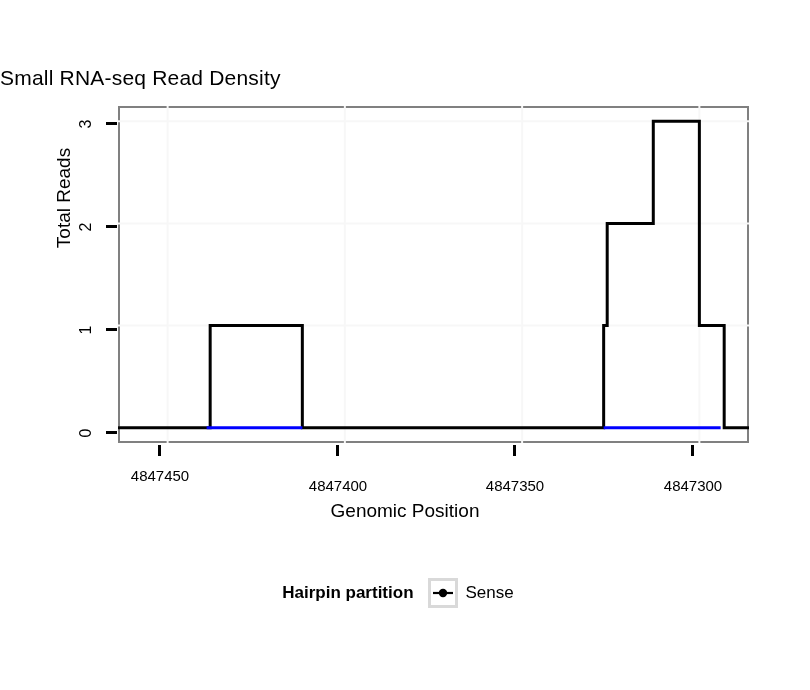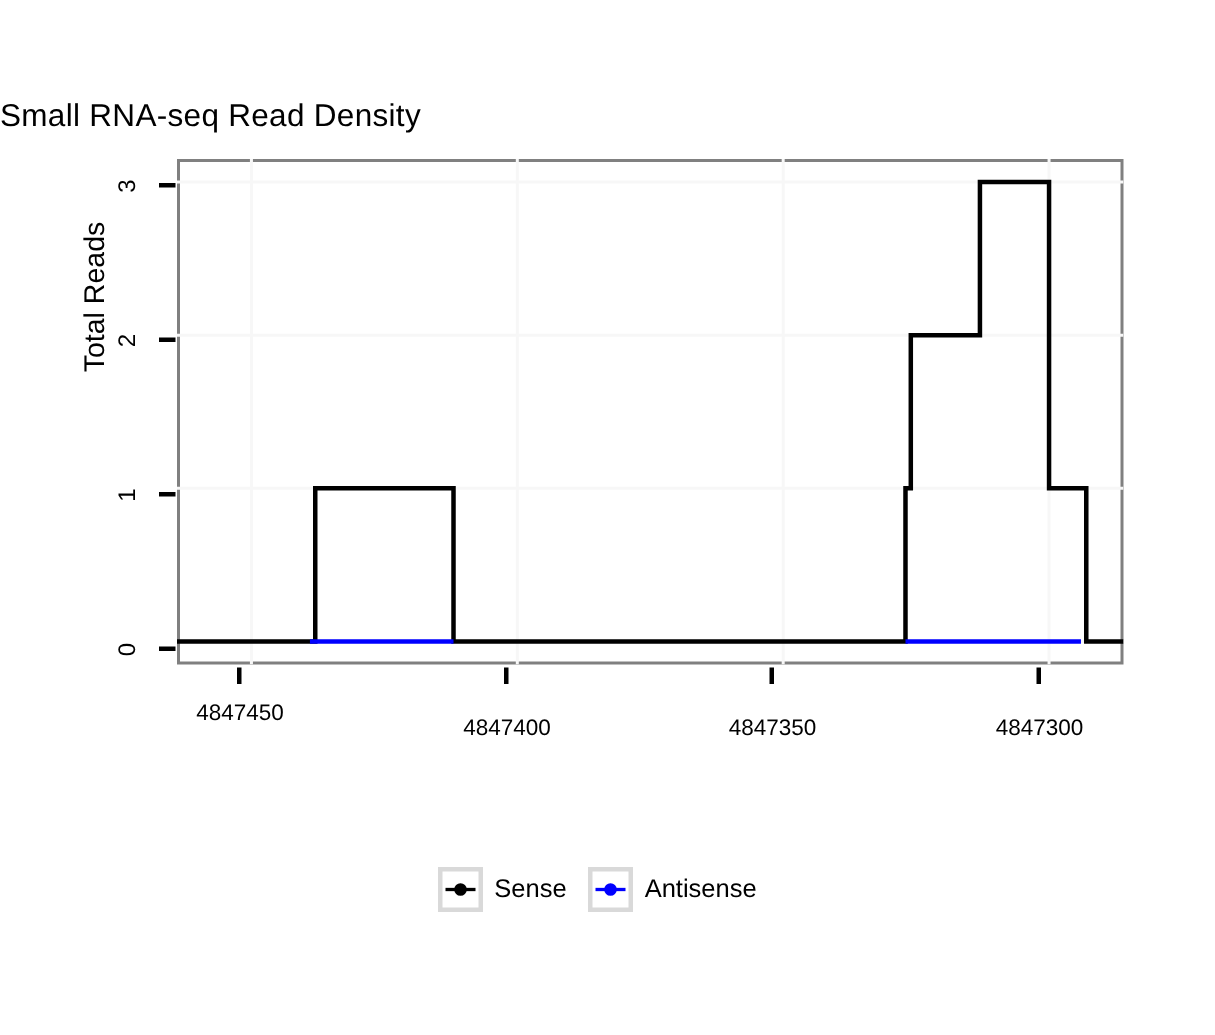--- a/index.html
+++ b/index.html
@@ -158,20 +158,21 @@
   <div class="tick-mark-x" style="left:158px; top:445px;"></div>
   <div class="tick-mark-x" style="left:336px; top:445px;"></div>
   <div class="tick-mark-x" style="left:513px; top:445px;"></div>
   <div class="tick-mark-x" style="left:691px; top:445px;"></div>
 
   <div class="xtick-label" style="left:160px; top:467px;">4847450</div>
   <div class="xtick-label" style="left:338px; top:477px;">4847400</div>
   <div class="xtick-label" style="left:515px; top:477px;">4847350</div>
   <div class="xtick-label" style="left:693px; top:477px;">4847300</div>
 
+  <div class="x-axis-title">Genomic Position</div>
 
   <div class="panel-wrap">
     <div class="panel-border"></div>
     <svg class="plot-svg" id="plot-svg" width="631" height="337">
       <g id="gridlines">
           <line x1="0" x2="631" y1="321.6818181818182" y2="321.6818181818182" stroke="#f7f7f7" stroke-width="2"></line>
           <line x1="0" x2="631" y1="219.56060606060606" y2="219.56060606060606" stroke="#f7f7f7" stroke-width="2"></line>
           <line x1="0" x2="631" y1="117.43939393939394" y2="117.43939393939394" stroke="#f7f7f7" stroke-width="2"></line>
           <line x1="0" x2="631" y1="15.318181818181813" y2="15.318181818181813" stroke="#f7f7f7" stroke-width="2"></line>
           <line y1="0" y2="337" x1="49.62921348314607" x2="49.62921348314607" stroke="#f7f7f7" stroke-width="2"></line>
@@ -181,35 +182,27 @@
         </g>
       <g id="series-layer">
           <path d="M0 321.6818181818182 L88.62359550561798 321.6818181818182 L88.62359550561798 321.6818181818182 L92.16853932584269 321.6818181818182 L92.16853932584269 219.56060606060606 L180.79213483146066 219.56060606060606 L180.79213483146066 219.56060606060606 L184.33707865168537 219.56060606060606 L184.33707865168537 321.6818181818182 L482.1123595505618 321.6818181818182 L482.1123595505618 321.6818181818182 L485.6573033707865 321.6818181818182 L485.6573033707865 219.56060606060606 L489.2022471910112 219.56060606060606 L489.2022471910112 117.43939393939394 L531.7415730337078 117.43939393939394 L531.7415730337078 117.43939393939394 L535.2865168539325 117.43939393939394 L535.2865168539325 15.318181818181813 L577.8258426966293 15.318181818181813 L577.8258426966293 15.318181818181813 L581.370786516854 15.318181818181813 L581.370786516854 219.56060606060606 L602.6404494382023 219.56060606060606 L602.6404494382023 219.56060606060606 L606.185393258427 219.56060606060606 L606.185393258427 321.6818181818182 L631 321.6818181818182 L631 321.6818181818182" fill="none" stroke="#000000" stroke-width="3" stroke-linejoin="miter"></path>
           <path d="M88.62359550561798 321.6818181818182 L184.33707865168537 321.6818181818182" fill="none" stroke="#0000ff" stroke-width="3"></path>
           <path d="M485.6573033707865 321.6818181818182 L602.6404494382023 321.6818181818182" fill="none" stroke="#0000ff" stroke-width="3"></path>
         </g>
     </svg>
   </div>
 
   <div class="legend">
+    <div class="legend-title">Hairpin partition</div>
 
     <div class="legend-item">
       <div class="legend-key">
         <svg width="22" height="22" viewBox="0 0 22 22">
           <line x1="1" y1="11" x2="21" y2="11" stroke="#000000" stroke-width="2.2"></line>
           <circle cx="11" cy="11" r="4.2" fill="#000000"></circle>
         </svg>
       </div>
       <div class="legend-label">Sense</div>
     </div>
 
-    <div class="legend-item">
-      <div class="legend-key">
-        <svg width="22" height="22" viewBox="0 0 22 22">
-          <line x1="1" y1="11" x2="21" y2="11" stroke="#0000ff" stroke-width="2.2"></line>
-          <circle cx="11" cy="11" r="4.2" fill="#0000ff"></circle>
-        </svg>
-      </div>
-      <div class="legend-label">Antisense</div>
-    </div>
   </div>
 
 </div>
 
 </body></html>

